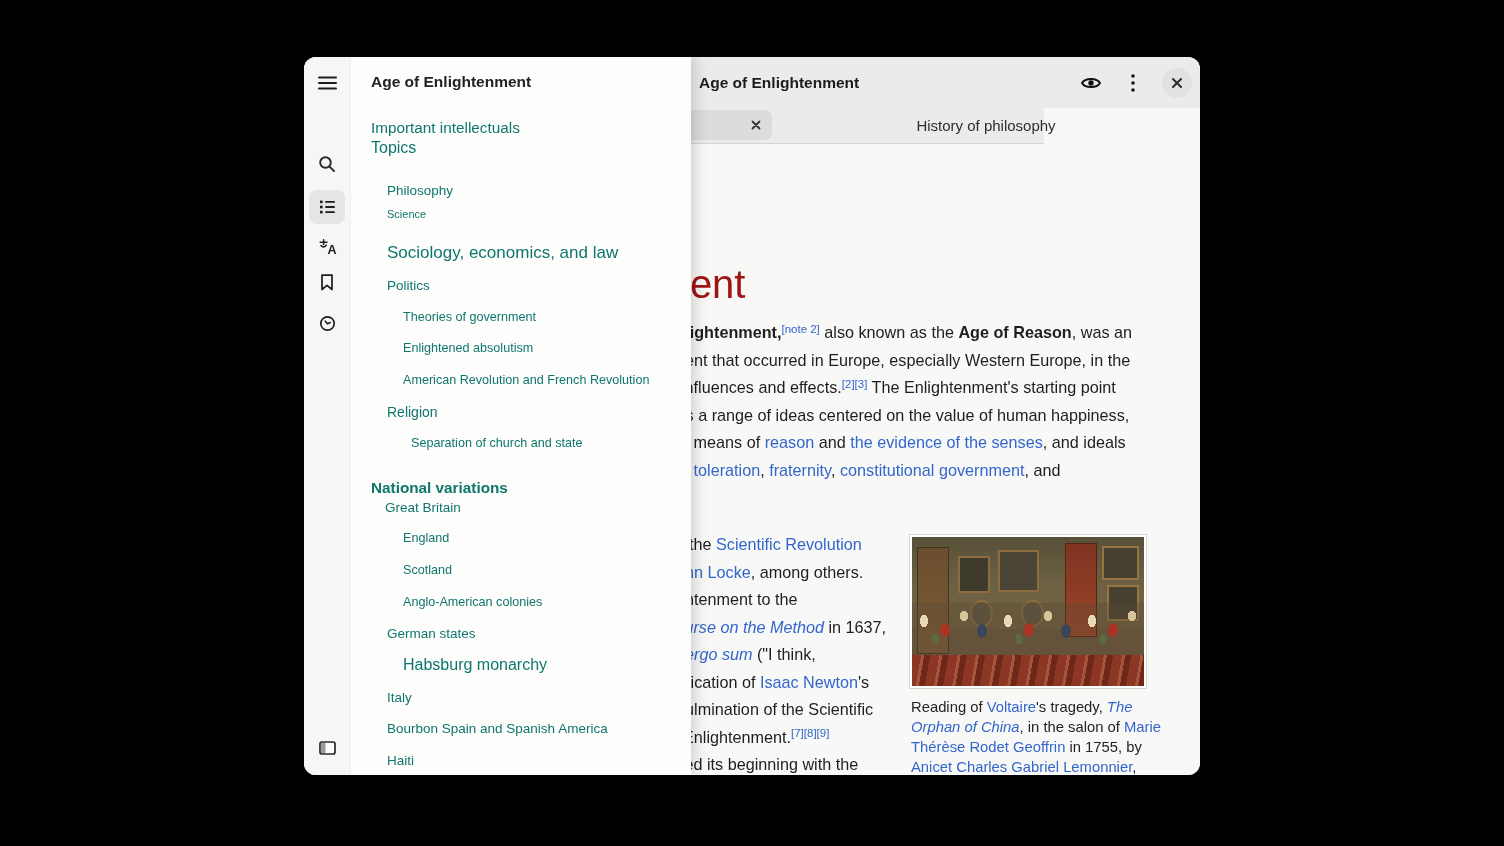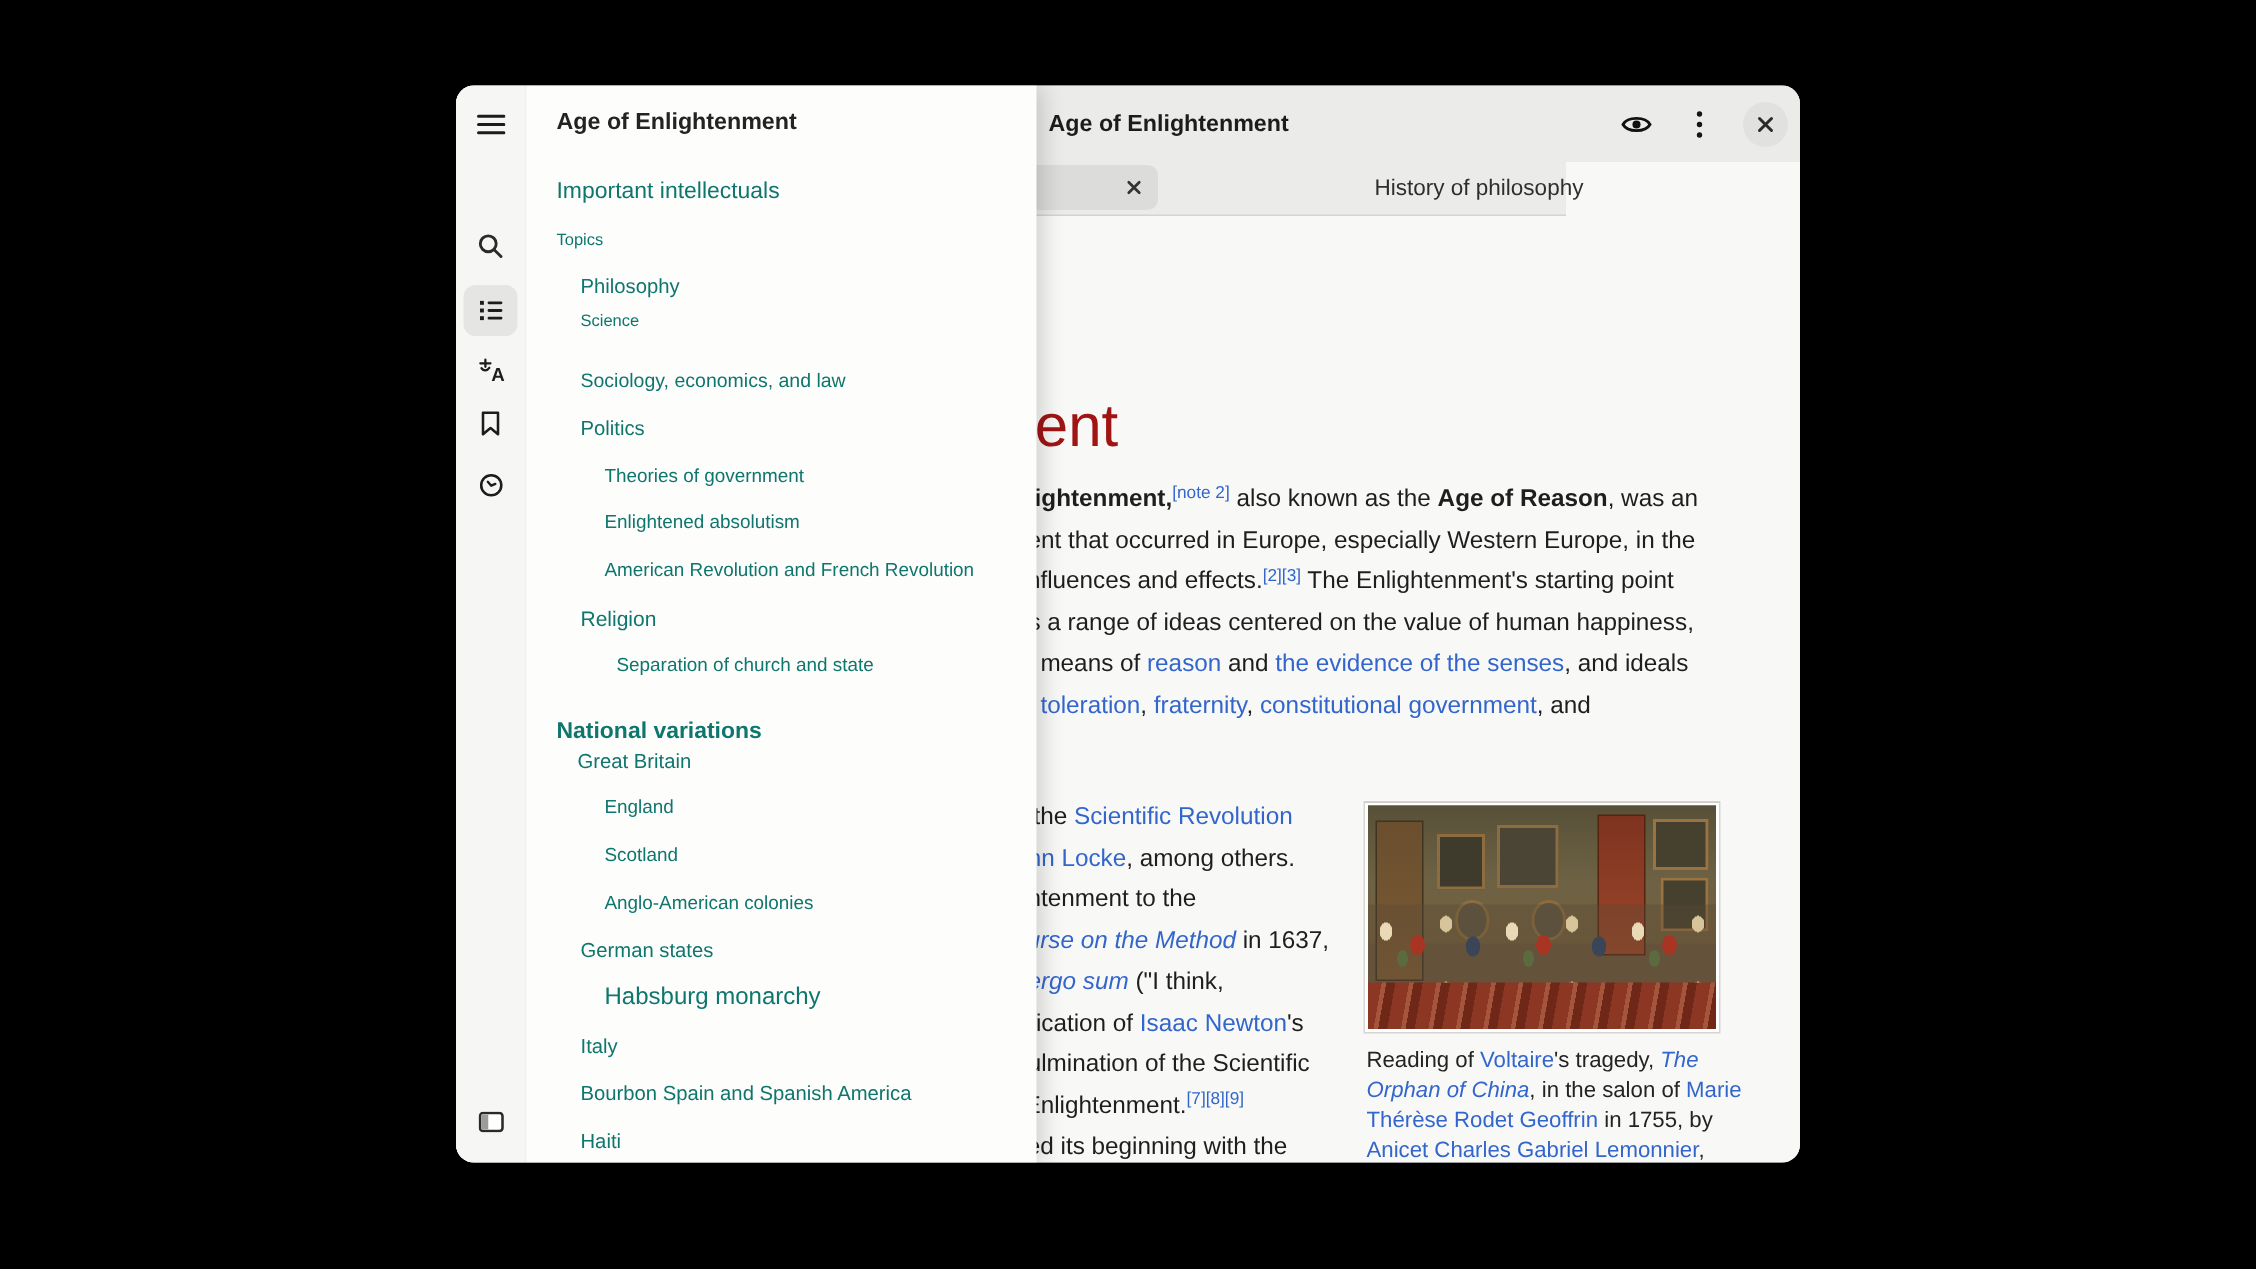--- a/index.html
+++ b/index.html
@@ -149,24 +149,24 @@
           <div class="cap-line" style="left: 607px; top: 593px;"><span class="seg-l">Thérèse Rodet Geoffrin</span><span> in 1755, by</span></div>
           <div class="cap-line" style="left: 607px; top: 613px;"><span class="seg-l">Anicet Charles Gabriel Lemonnier</span><span>,</span></div>
         </div>
     </div>
 
     <div class="sidebar">
       <div class="panel">
         <div class="panel-title">Age of Enlightenment</div>
         <div id="toc-list">
             <div class="toc-item" style="left: 20px; top: 56px; font-size: 15.3px;">Important intellectuals</div>
-            <div class="toc-item" style="left: 20px; top: 88px; font-size: 11px;">Topics</div>
+            <div class="toc-item" style="left: 20px; top: 76px; font-size: 16px;">Topics</div>
             <div class="toc-item" style="left: 36px; top: 118px; font-size: 13.5px;">Philosophy</div>
             <div class="toc-item" style="left: 36px; top: 142px; font-size: 11px;">Science</div>
-            <div class="toc-item" style="left: 36px; top: 181px; font-size: 13px;">Sociology, economics, and law</div>
+            <div class="toc-item" style="left: 36px; top: 181px; font-size: 17px;">Sociology, economics, and law</div>
             <div class="toc-item" style="left: 36px; top: 213px; font-size: 13.5px;">Politics</div>
             <div class="toc-item" style="left: 52px; top: 245px; font-size: 12.6px;">Theories of government</div>
             <div class="toc-item" style="left: 52px; top: 276px; font-size: 12.6px;">Enlightened absolutism</div>
             <div class="toc-item" style="left: 52px; top: 308px; font-size: 12.6px;">American Revolution and French Revolution</div>
             <div class="toc-item" style="left: 36px; top: 340px; font-size: 14px;">Religion</div>
             <div class="toc-item" style="left: 60px; top: 371px; font-size: 12.6px;">Separation of church and state</div>
             <div class="toc-item" style="left: 20px; top: 416px; font-size: 15.3px; font-weight: bold;">National variations</div>
             <div class="toc-item" style="left: 34px; top: 435px; font-size: 13.5px;">Great Britain</div>
             <div class="toc-item" style="left: 52px; top: 466px; font-size: 12.6px;">England</div>
             <div class="toc-item" style="left: 52px; top: 498px; font-size: 12.6px;">Scotland</div>

